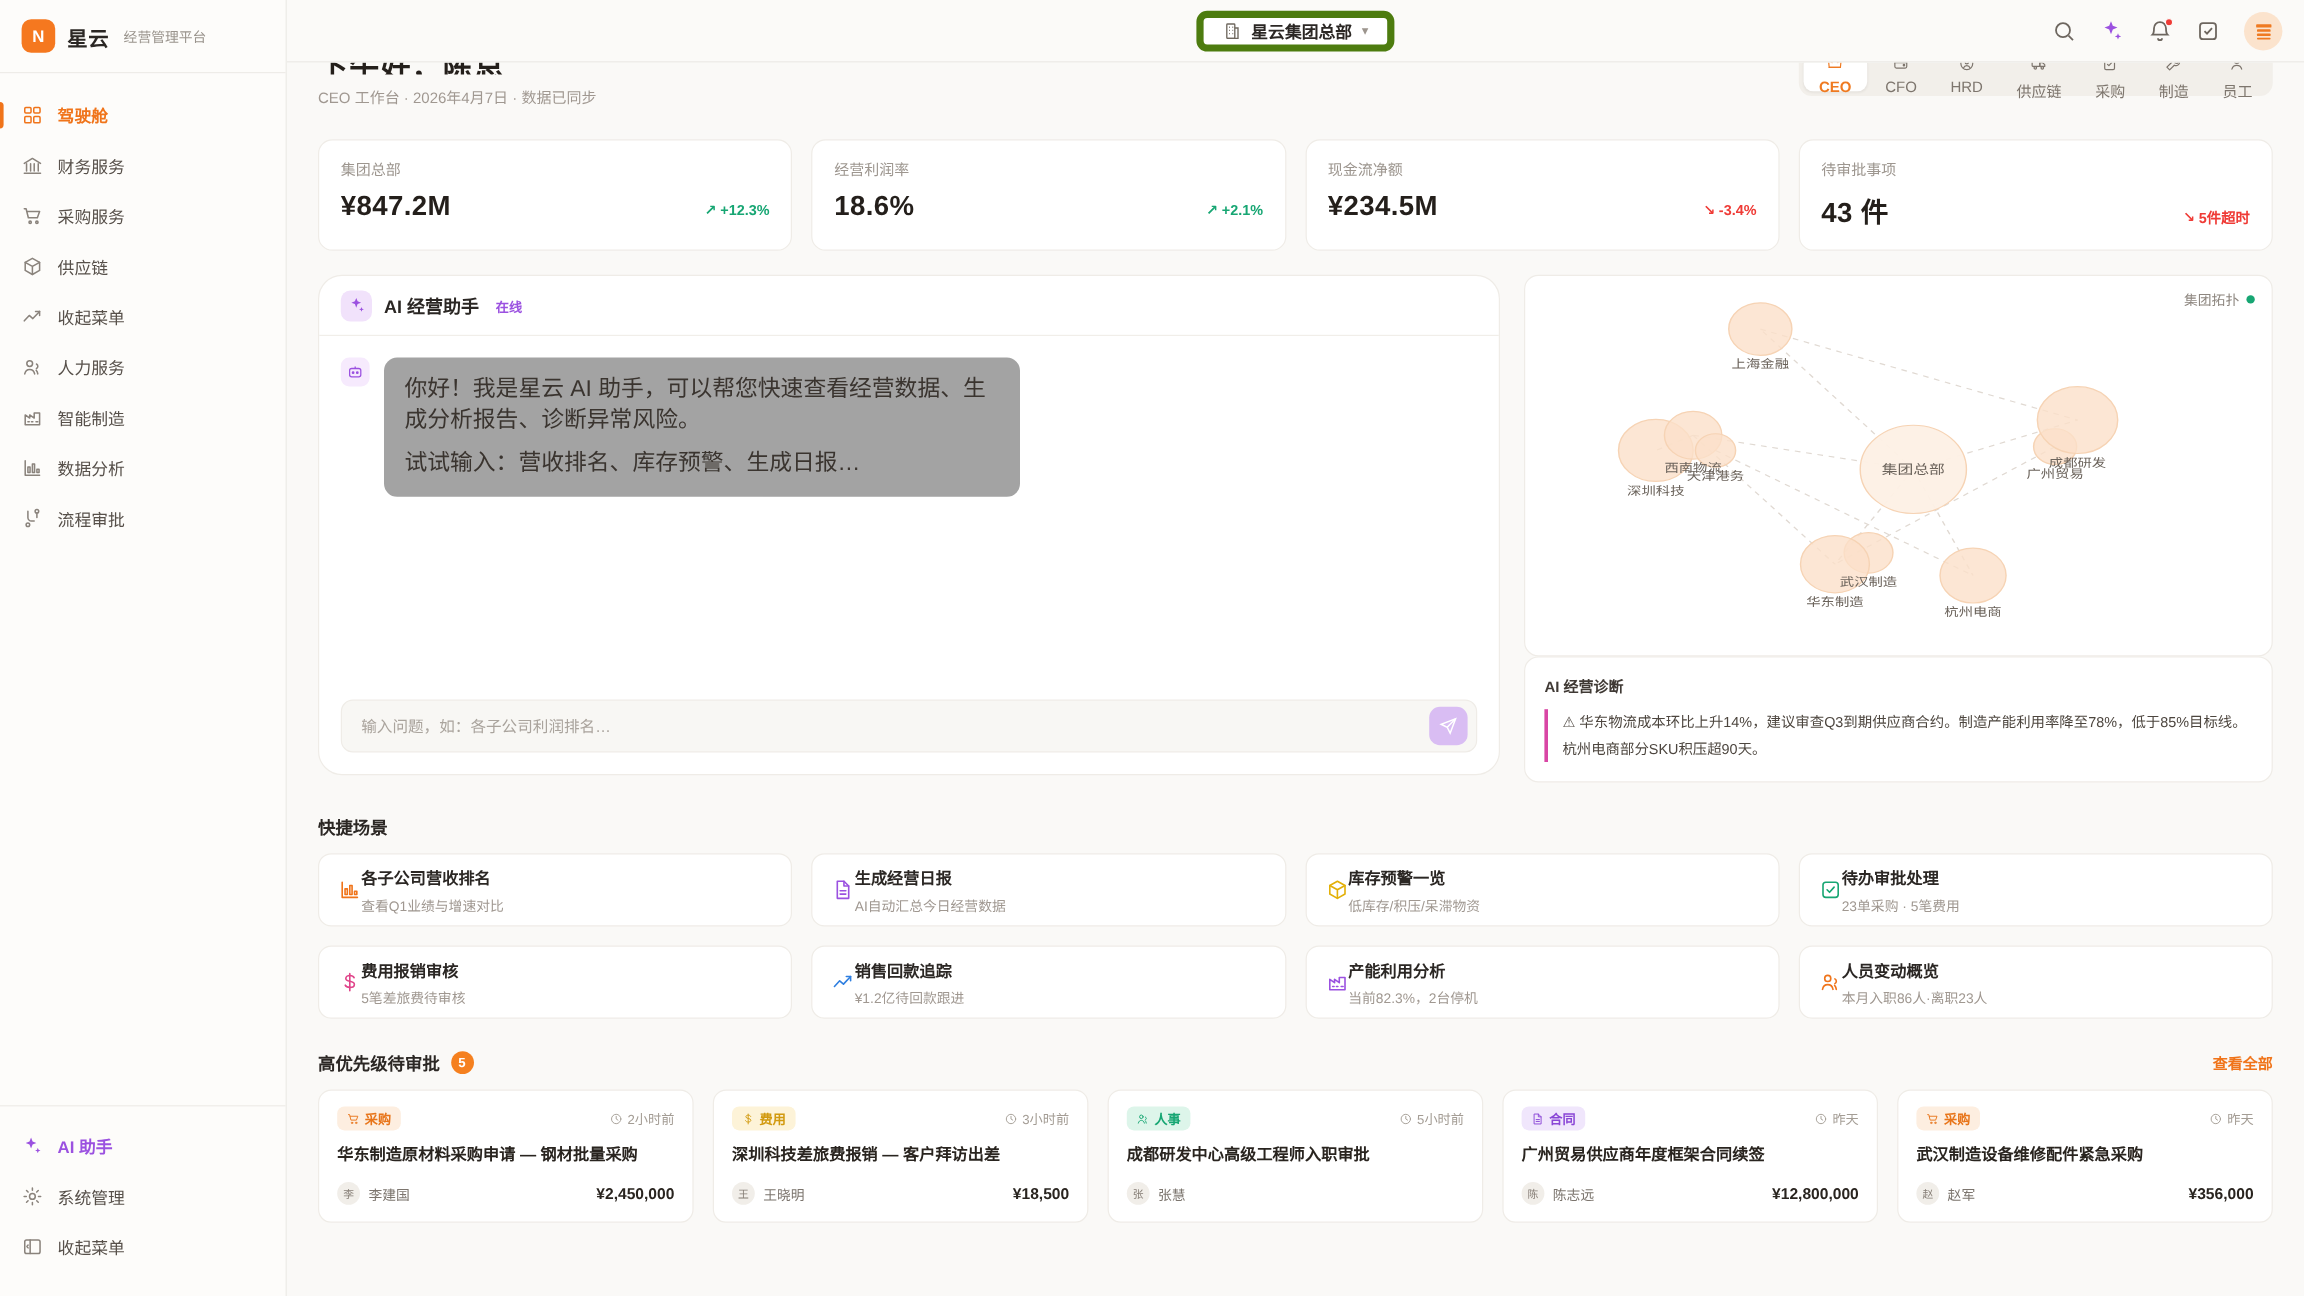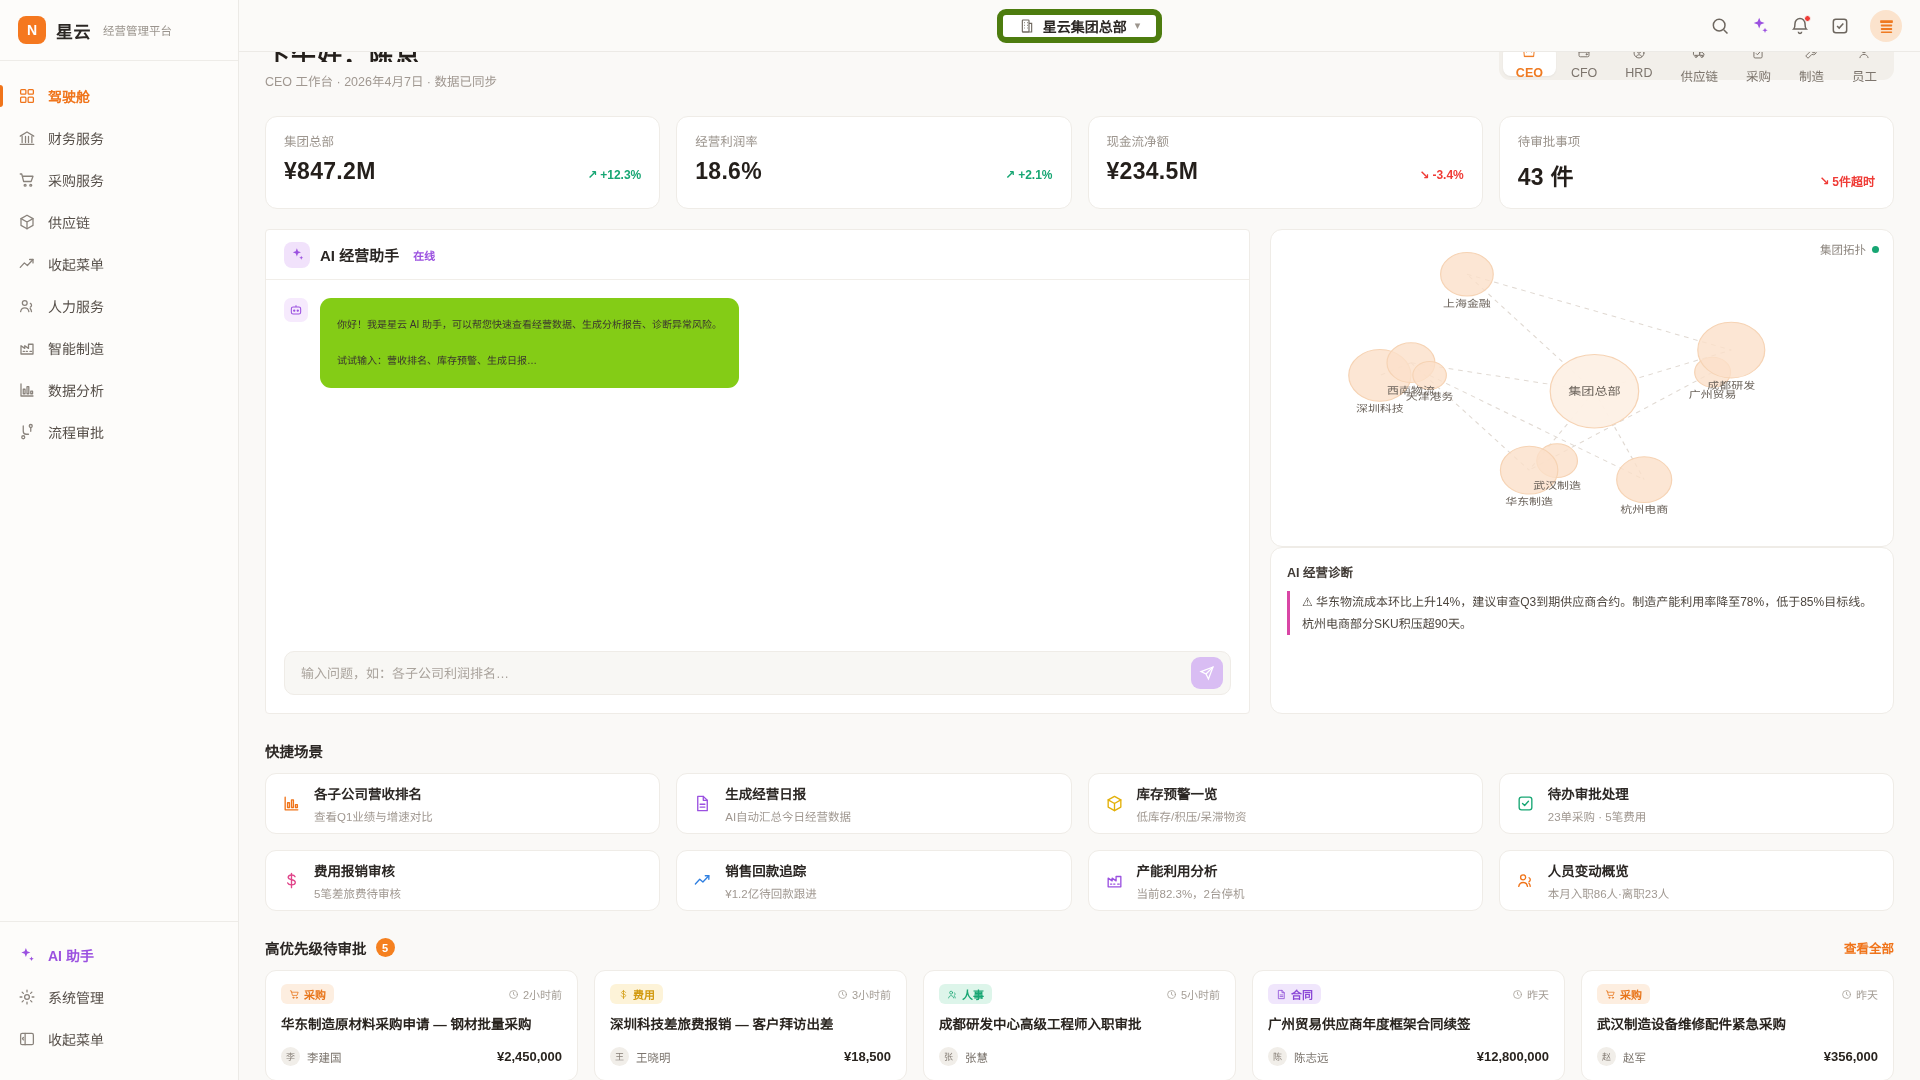--- a/index.html
+++ b/index.html
@@ -114,43 +114,43 @@
   .kpi-row { display: flex; align-items: flex-end; justify-content: space-between; margin-top: 8px; }
   .kpi-value { font-size: 23px; font-weight: bold; letter-spacing: .3px; color: #241f1b; }
   .kpi-delta { font-size: 12px; font-weight: bold; display: flex; align-items: center; gap: 3px; padding-bottom: 3px; }
   .kpi-delta.up { color: #17a673; }
   .kpi-delta.down { color: #ef3b36; }
 
   
   .midrow { display: flex; gap: 20px; margin-top: 20px; align-items: stretch; }
   .ai-panel {
     width: 985px; flex: 0 0 985px; background: #fff; border: 1px solid #efece7;
-    border-radius: 4px; display: flex; flex-direction: column; height: 485px;
+    border-radius: 20px; display: flex; flex-direction: column; height: 417px;
   }
   .ai-head {
     height: 50px; flex: 0 0 50px; display: flex; align-items: center; gap: 10px;
     padding: 0 18px; border-bottom: 1px solid #f1eee9;
   }
   .ai-avatar {
     width: 26px; height: 26px; border-radius: 8px; background: #f1e2fb;
     display: flex; align-items: center; justify-content: center;
   }
   .ai-avatar .ico { width: 15px; height: 15px; color: #9b51e0; }
   .ai-title { font-size: 15px; font-weight: bold; }
   .ai-status { font-size: 11px; color: #9b51e0; font-weight: bold; margin-left: 4px; }
   .ai-body { flex: 1 1 auto; padding: 18px 18px 0 18px; }
   .msg-row { display: flex; gap: 12px; align-items: flex-start; }
   .msg-avatar {
     width: 24px; height: 24px; border-radius: 7px; background: #f6eafd;
     display: flex; align-items: center; justify-content: center; flex: 0 0 24px;
   }
   .msg-avatar .ico { width: 14px; height: 14px; color: #9b51e0; }
   .msg-bubble {
-    background: #84cc16; border-radius: 11px; padding: 14px 17px;
-    max-width: 530px; font-size: 10px; line-height: 26px; color: #3a342f;
+    background: #a3a3a3; border-radius: 11px; padding: 14px 17px;
+    max-width: 530px; font-size: 19px; line-height: 26px; color: #3a342f;
   }
   .msg-bubble .hint { display: block; margin-top: 10px; }
   .ai-foot { padding: 14px 18px 18px 18px; }
   .composer {
     height: 44px; background: #f8f7f4; border: 1px solid #efece7; border-radius: 10px;
     display: flex; align-items: center; padding: 0 7px 0 16px;
   }
   .composer input {
     flex: 1 1 auto; border: none; outline: none; background: transparent;
     font-size: 13px; color: #3a342f; font-family: inherit;
@@ -185,21 +185,21 @@
   
   .sec-title { font-size: 14.5px; font-weight: bold; margin: 26px 0 12px 0; display: flex; align-items: center; gap: 9px; }
   .badge-count {
     width: 19px; height: 19px; border-radius: 50%; background: #f5801f; color: #fff;
     font-size: 11px; font-weight: bold; display: inline-flex; align-items: center; justify-content: center;
   }
   .sec-link { margin-left: auto; font-size: 12.5px; color: #f0741a; font-weight: bold; cursor: pointer; }
   .grid4 { display: grid; grid-template-columns: repeat(4, 1fr); gap: 16px; }
   .scene {
     background: #fff; border: 1px solid #efece7; border-radius: 11px;
-    padding: 13px 16px; display: flex; align-items: center; gap: 13px; height: 61px; cursor: pointer;
+    padding: 13px 16px; display: flex; align-items: center; gap: 0; height: 61px; cursor: pointer;
   }
   .scene .ico { width: 19px; height: 19px; flex: 0 0 19px; display:block; }
   .scene-t { font-size: 13.5px; font-weight: bold; color: #2b2724; }
   .scene-s { font-size: 11.5px; color: #a09891; margin-top: 5px; }
 
   
   .grid5 { display: grid; grid-template-columns: repeat(5, 1fr); gap: 16px; }
   .appr {
     background: #fff; border: 1px solid #efece7; border-radius: 11px; padding: 13px 15px 14px 15px;
     cursor: pointer;

